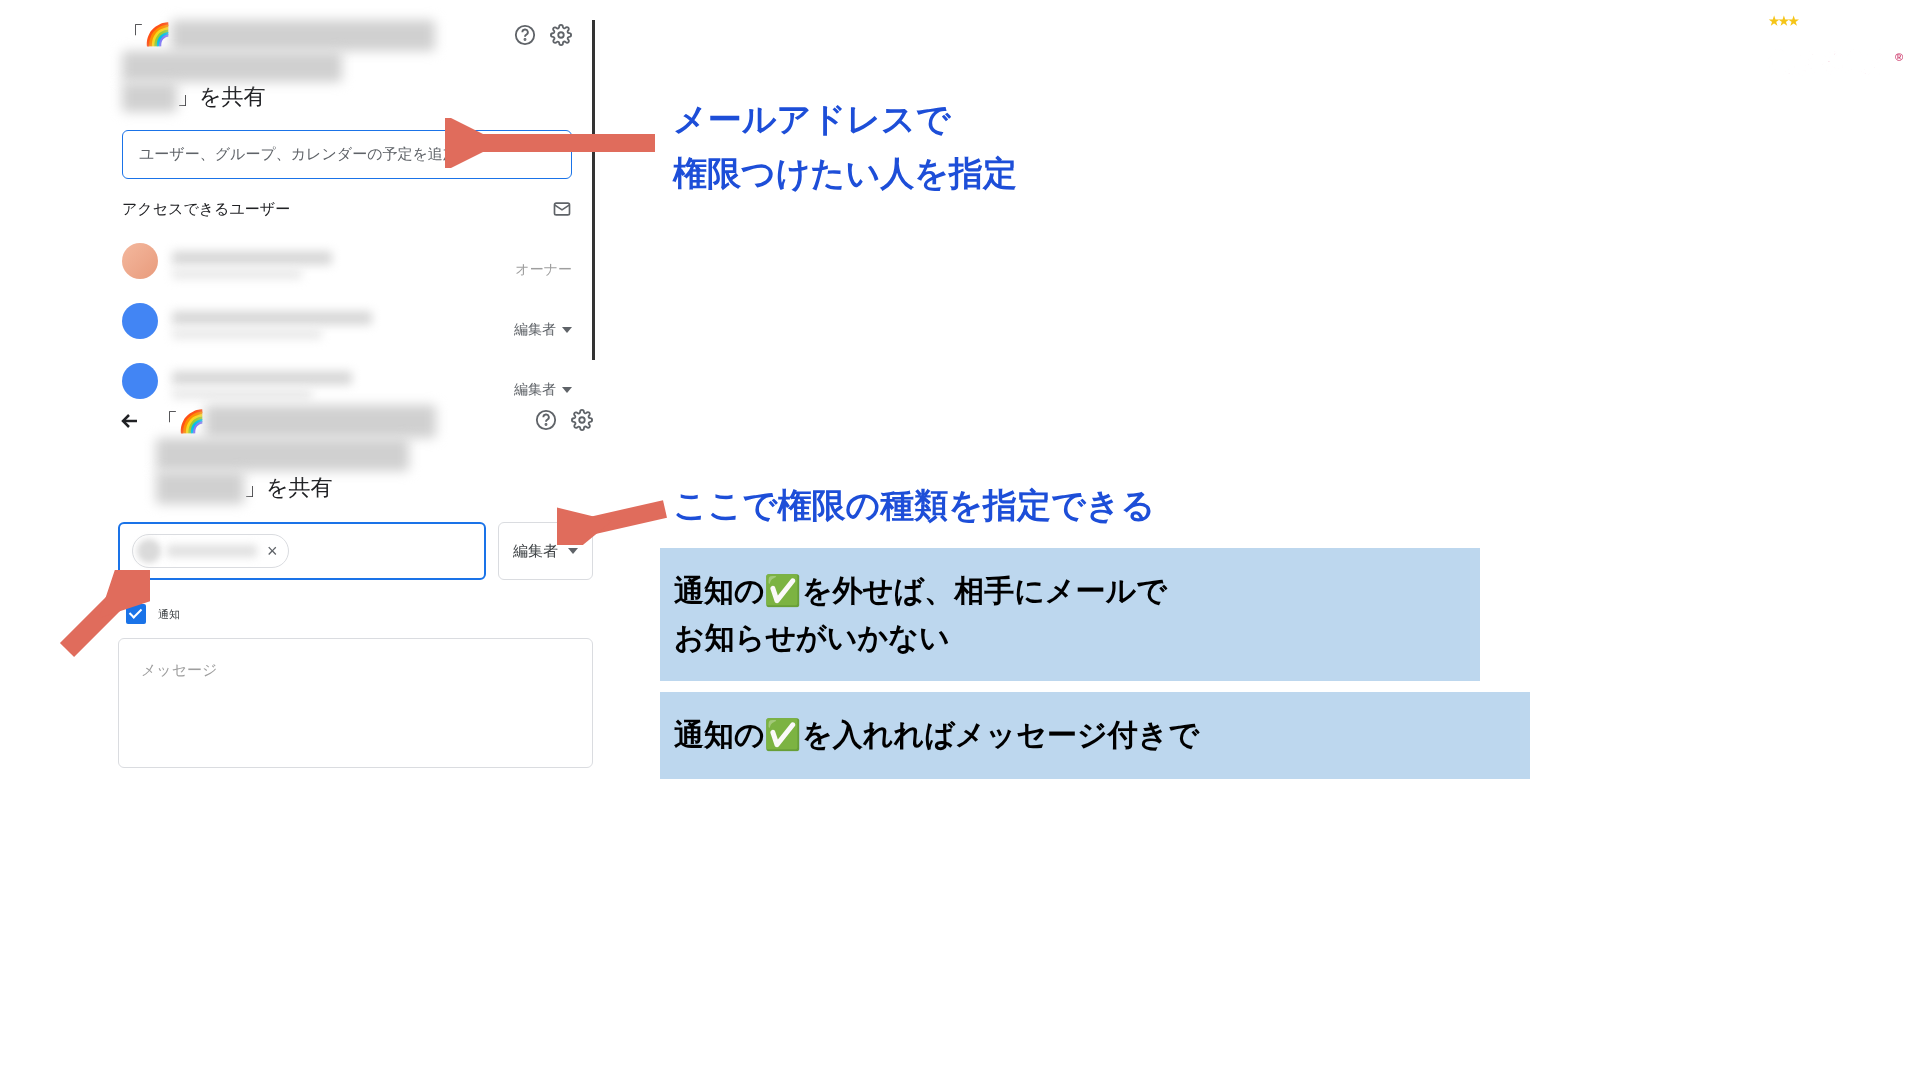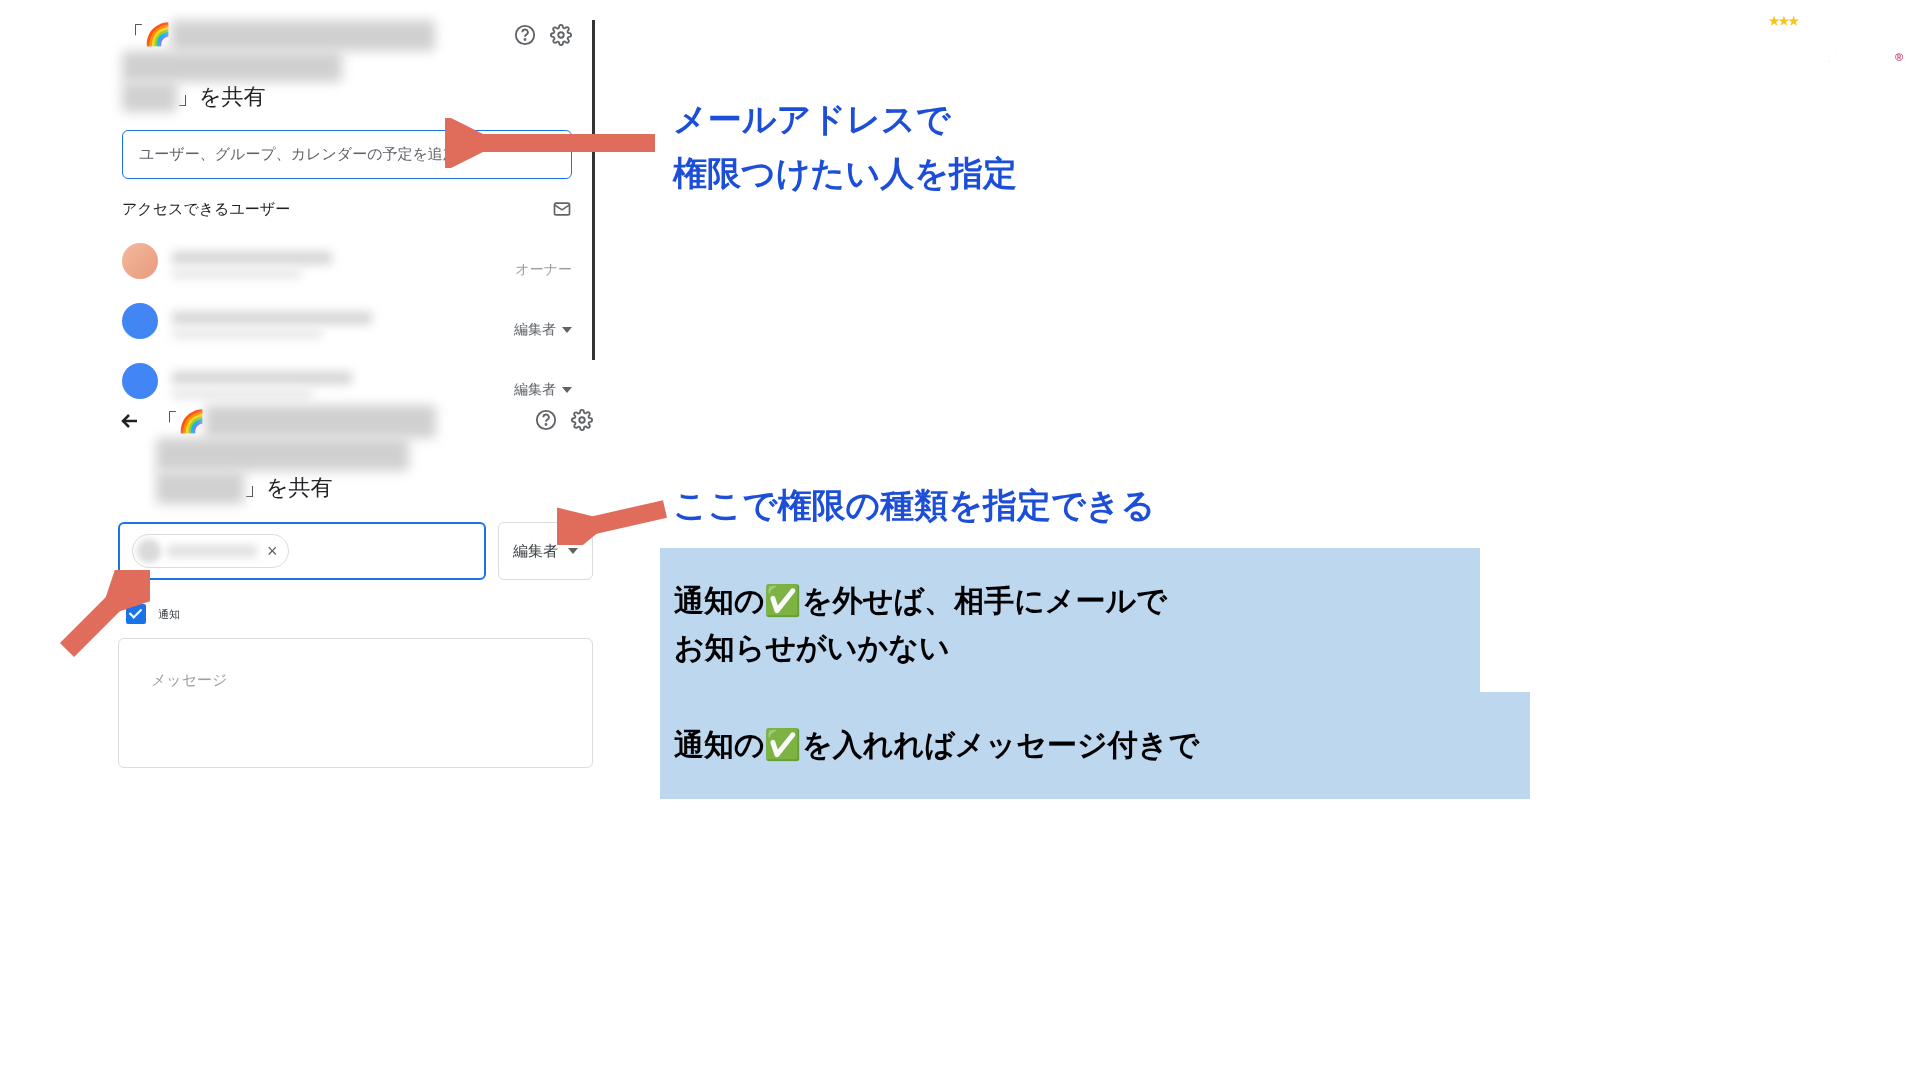--- a/index.html
+++ b/index.html
@@ -183,21 +183,21 @@
     border: solid #fff;
     border-width: 0 2.5px 2.5px 0;
     transform: rotate(45deg);
   }
   .notify-label { font-size: 11px; color: #3c4043;}
 
   .message-box {
     margin-top: 14px;
     border: 1px solid #dadce0;
     border-radius: 6px;
-    padding: 32px;
+    padding: 22px;
     height: 130px;
     font-size: 15px;
     color: #9e9e9e;
   }
 
   
   .annot {
     position: absolute;
     font-size: 34px;
     font-weight: 700;
@@ -205,21 +205,21 @@
     line-height: 1.6;
   }
   .annot1 { left: 673px; top: 92px; }
   .annot2 { left: 673px; top: 478px; text-align: right; }
   .callout {
     position: absolute;
     background: #bdd7ee;
     font-size: 30px;
     font-weight: 600;
     color: #000;
-    padding: 30px 14px;
+    padding: 20px 14px;
     line-height: 1.55;
   }
   .callout1 { left: 660px; top: 548px; width: 820px; }
   .callout2 { left: 660px; top: 692px; width: 870px; }
 
   
   .arrow {
     position: absolute;
     pointer-events: none;
   }

